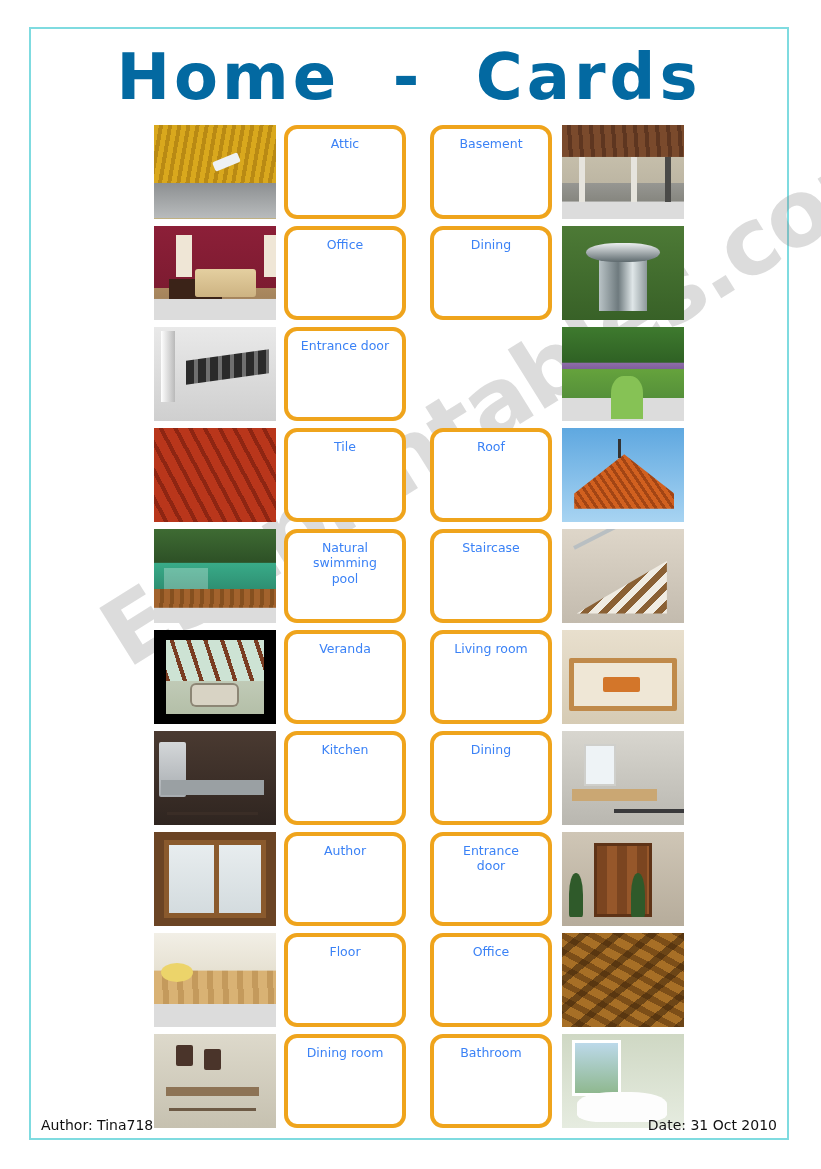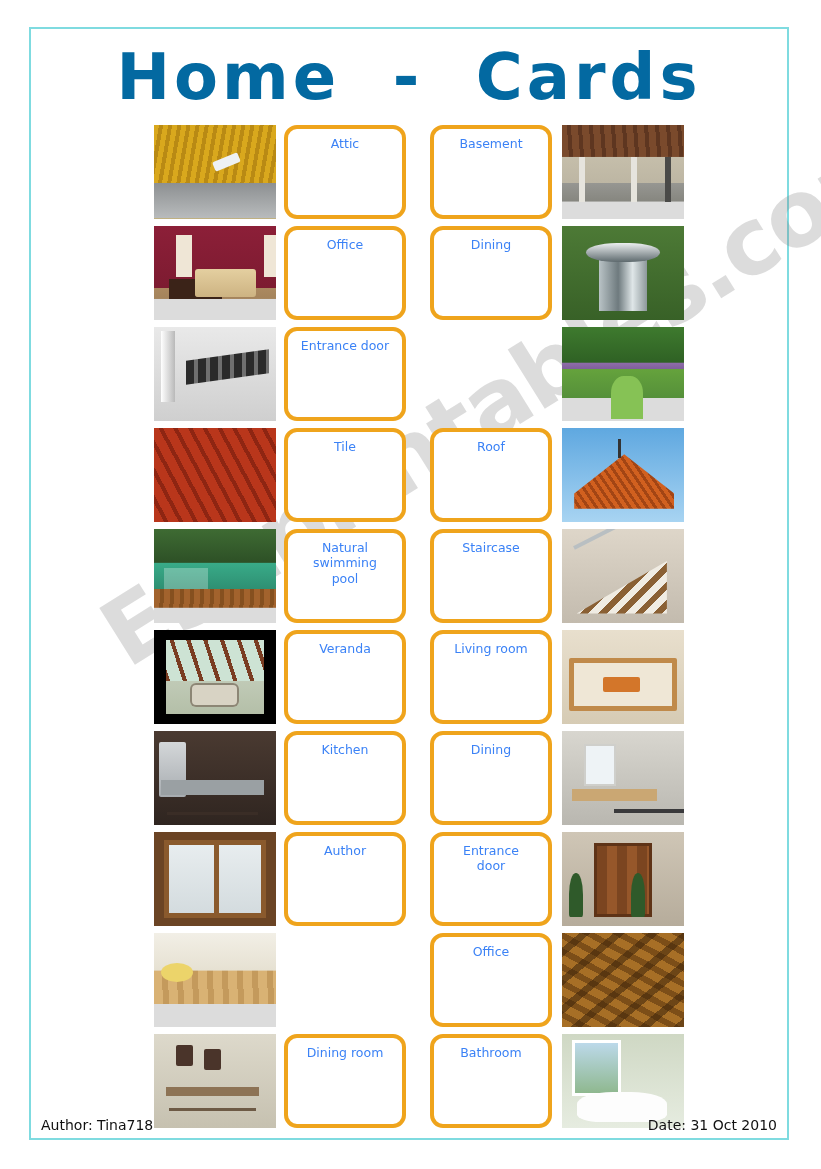--- a/index.html
+++ b/index.html
@@ -467,20 +467,25 @@
           </div>
       </div>
     </div>
 
     <div class="row">
       <div class="cell col-img-l">
         <div class="photo">
             <span class="ph ph-floor"></span>
           </div>
       </div>
+      <div class="cell col-card-l">
+        <div class="card">
+            <span class="label">Floor</span>
+          </div>
+      </div>
       <div class="cell col-card-r">
         <div class="card">
             <span class="label">Office</span>
           </div>
       </div>
       <div class="cell col-img-r">
         <div class="photo">
             <span class="ph ph-ceiling"></span>
           </div>
       </div>

